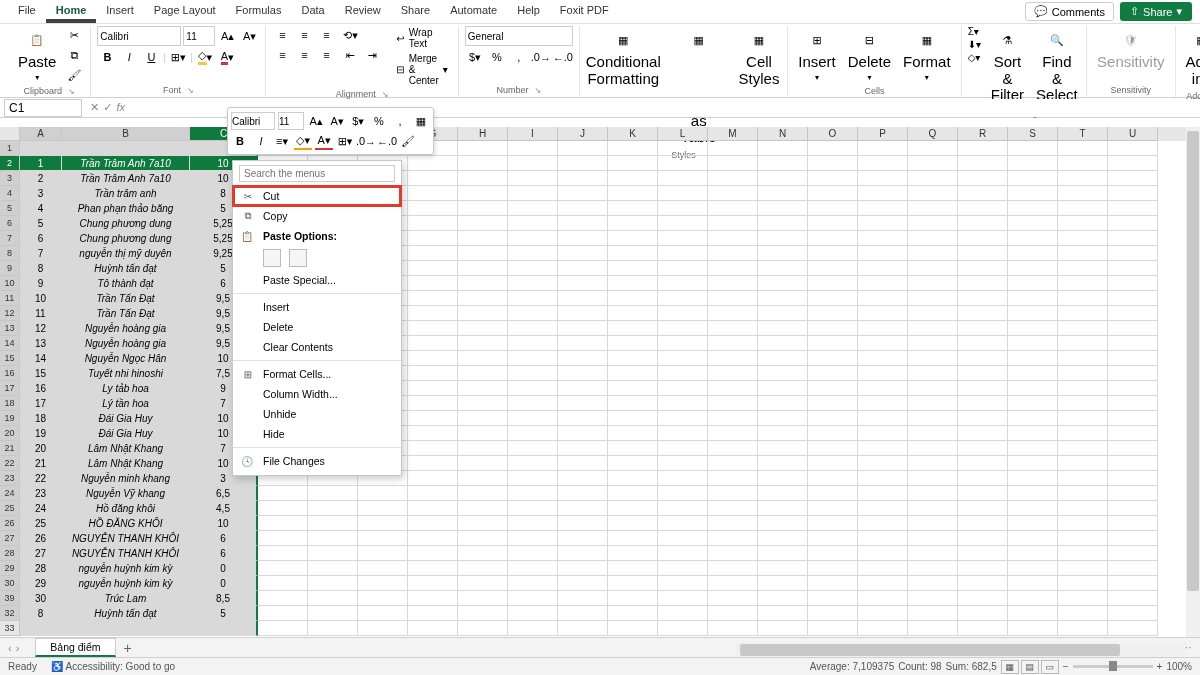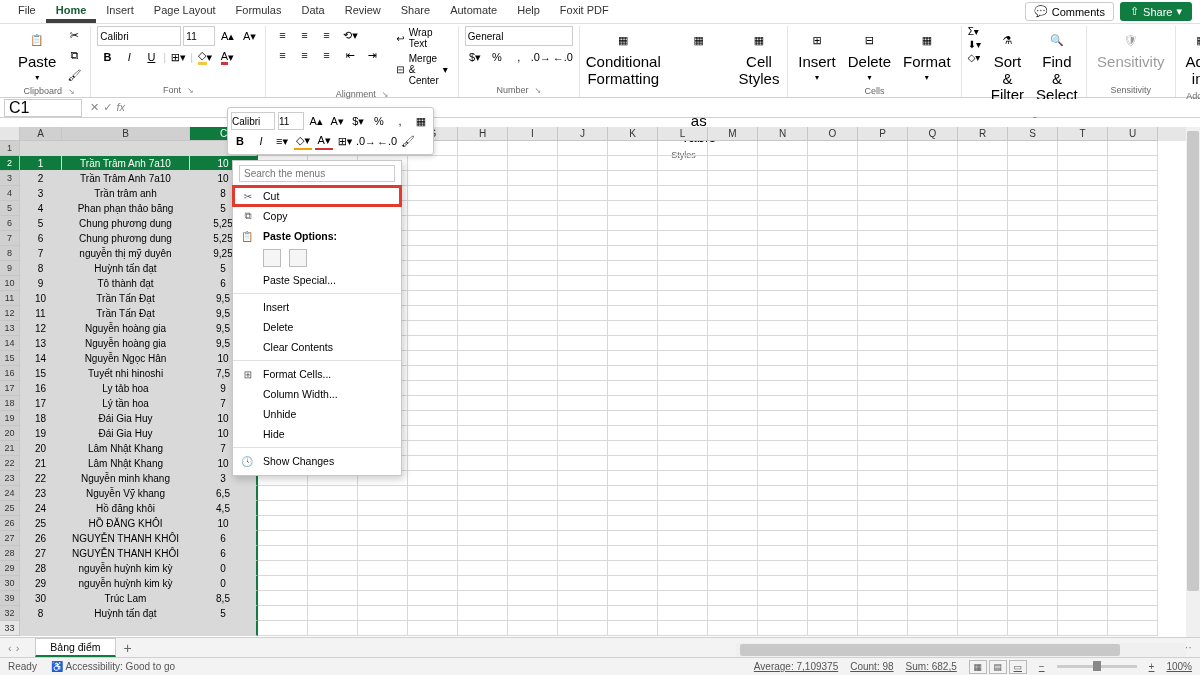--- a/index.html
+++ b/index.html
@@ -25,21 +25,21 @@
 .big-btn-label { font-size: 15px; text-align: center; line-height: 1.1; }
 .small-btn { width: 20px; height: 18px; display: flex; align-items: center; justify-content: center; cursor: pointer; }
 .col-stack { display: flex; flex-direction: column; gap: 2px; }
 .row-stack { display: flex; gap: 2px; align-items: center; }
 .font-select { border: 1px solid #ccc; font-size: 10px; height: 20px; padding: 0 2px; background: #fff;}
 .wrap-btn, .merge-btn { display: flex; align-items: center; gap: 4px; font-size: 10px; padding: 1px 4px; cursor:pointer; }
 .collapse-arrow { margin-left: auto; padding: 4px; align-self: center; cursor: pointer; }
 
 
 .formula-row { display: flex; align-items: center; height: 20px; border-bottom: 1px solid #d0d0d0; }
-.name-box { width: 78px; border: 1px solid #ccc; height: 18px; margin: 1px 4px 1px 4px; padding: 0 4px; font-size: 16px; background:#fff; }
+.name-box { width: 78px; border: 1px solid #ccc; height: 18px; margin: 1px 4px 1px 4px; padding: 0 4px; font-size: 12px; background:#fff; }
 .fx-btns { display: flex; gap: 4px; padding: 0 4px; color: #888; }
 .formula-input { flex: 1; border: none; height: 18px; padding: 0 4px; font-size: 10px; }
 
 
 .mini-toolbar { position: absolute; top: 107px; left: 227px; background: #fff; border: 1px solid #c8c8c8; box-shadow: 1px 2px 5px rgba(0,0,0,.15); border-radius: 3px; padding: 3px; z-index: 30; }
 .mini-row { display: flex; gap: 3px; align-items: center; padding: 1px 0; }
 .mini-sel { border:1px solid #ccc; height:18px; font-size:10px; background:#fff; }
 .mini-btn { width: 18px; height: 18px; display:flex; align-items:center; justify-content:center; cursor:pointer; font-size:11px; }
 .mini-btn.border-bottom-acc { border-bottom: 2px solid #f2a100;}
 .mini-btn.border-bottom-red { border-bottom: 2px solid #d13438;}
@@ -53,21 +53,21 @@
 .col-h.colB { width: 128px; background:#d0d0d0; }
 .col-h.colC { width: 68px; background:#0f7a3d; color:#fff; }
 .col-h.std { width: 50px; }
 
 .rows-container { position: absolute; top: 14px; left: 0; right: 14px; bottom: 0; overflow: hidden; }
 .grid-row { display: flex; height: 15px; }
 .row-h { width: 20px; background: #e6e6e6; border-right: 1px solid #c6c6c6; border-bottom: 1px solid #c6c6c6; text-align: center; font-size: 9px; color: #333; line-height: 15px; cursor:pointer;}
 .row-h.sel { background:#d0d0d0; }
 .cell { border-right: 1px solid #d8d8d8; border-bottom: 1px solid #d8d8d8; font-size: 10px; padding: 0 3px; line-height: 15px; overflow: hidden; white-space: nowrap; }
 .cell.colA { width: 42px; text-align: center; background: #d9d9d9; }
-.cell.colB { width: 128px; text-align: center; background: #d9d9d9; }
+.cell.colB { width: 128px; text-align: center; background: #d9d9d9; font-style: italic; }
 .cell.colC { width: 68px; text-align: center; background: #d9d9d9; border-right: 2px solid #107c41; }
 .cell.std { width: 50px; }
 .grid-row.selected .cell.colA,
 .grid-row.selected .cell.colB,
 .grid-row.selected .cell.colC { background: #0f7a3d; color: #fff; }
 .grid-row.selected .row-h { background: #0f7a3d; color:#fff; }
 
 
 .context-menu { position: absolute; top: 160px; left: 232px; width: 170px; background: #fff; border: 1px solid #c8c8c8; box-shadow: 2px 3px 8px rgba(0,0,0,.2); z-index: 40; padding-bottom: 4px; }
 .ctx-search { width: calc(100% - 12px); margin: 4px 6px; border: 1px solid #ccc; font-size: 10px; padding: 2px 4px; color:#888; }
@@ -87,21 +87,21 @@
 .hscroll { position: absolute; right: 14px; bottom: 0; left: 736px; height: 14px; background: #f0f0f0; display:flex; align-items:center; }
 .hscroll-thumb { height: 12px; background: #c8c8c8; width: 380px; margin-left: 4px; border-radius: 2px; }
 .sheet-dots { margin-left: auto; padding: 0 8px; color: #888; cursor:pointer; }
 
 
 .vscroll { position: absolute; top: 127px; right: 0; width: 14px; bottom: 38px; background: #f0f0f0; }
 .vscroll-thumb { width: 12px; background: #c8c8c8; height: 460px; margin: 4px 1px; border-radius: 2px; }
 
 
 .status-bar { position: absolute; bottom: 0; left: 0; right: 0; height: 18px; background: #f3f3f3; border-top: 1px solid #d0d0d0; display: flex; align-items: center; font-size: 10px; color: #555; padding: 0 8px; gap: 14px; }
-.status-right { margin-left: auto; display: flex; align-items: center; gap: 12px; text-decoration: underline; }
+.status-right { margin-left: auto; display: flex; align-items: center; gap: 4px; }
 .view-btns { display:flex; gap:2px;}
 .view-btn { width:18px; height:14px; border:1px solid #bbb; cursor:pointer; display:flex; align-items:center; justify-content:center; font-size:9px;}
 .zoom-slider { width: 80px; height: 3px; background: #ccc; position: relative; }
 .zoom-thumb { width: 8px; height: 10px; background: #888; position: absolute; left: 36px; top: -4px; }
 .underline-u { text-decoration: underline; }
 </style>
 </head>
 <body>
 
 <div class="menubar">
@@ -1261,21 +1261,21 @@
       <span class="ctx-icon"></span>
       <span>Unhide</span>
     </div>
   <div class="ctx-item">
       <span class="ctx-icon"></span>
       <span>Hide</span>
     </div>
   <div class="ctx-sep"></div>
   <div class="ctx-item">
       <span class="ctx-icon">🕓</span>
-      <span>Show Changes</span>
+      <span>File Changes</span>
     </div>
 </div>
 
 <div class="vscroll">
     <div class="vscroll-thumb"></div>
   </div>
 
 <div class="sheet-bar">
   <div class="sheet-nav">
     <span>‹</span>

